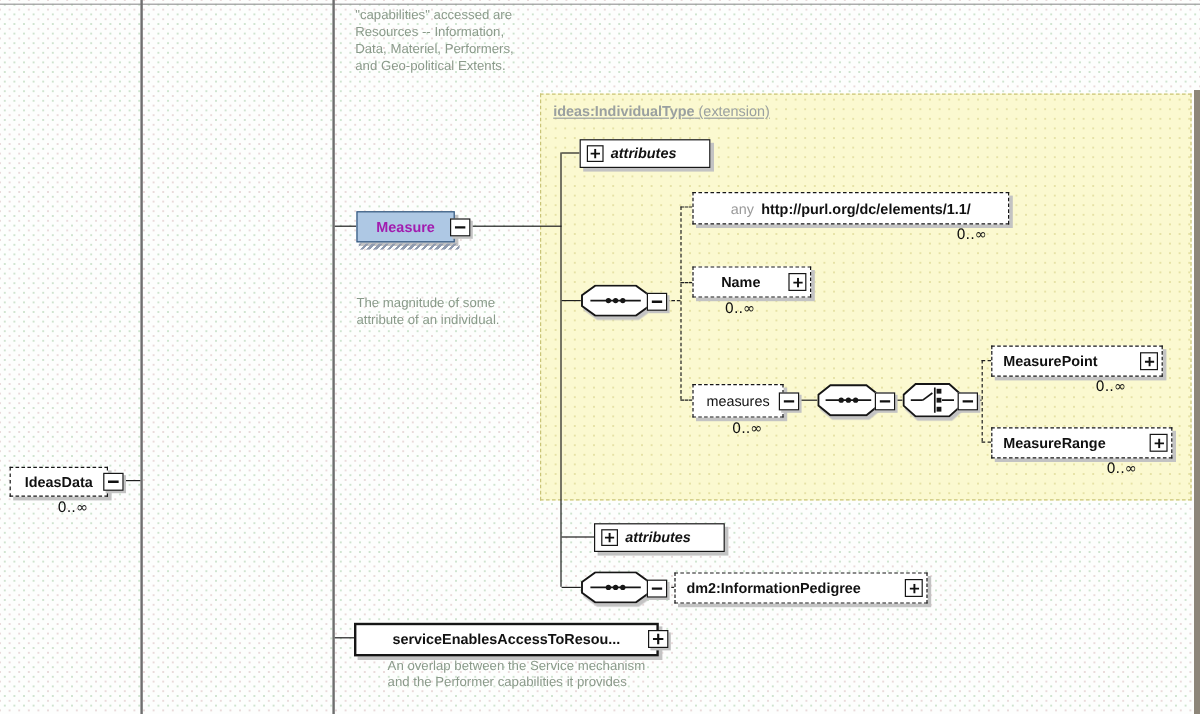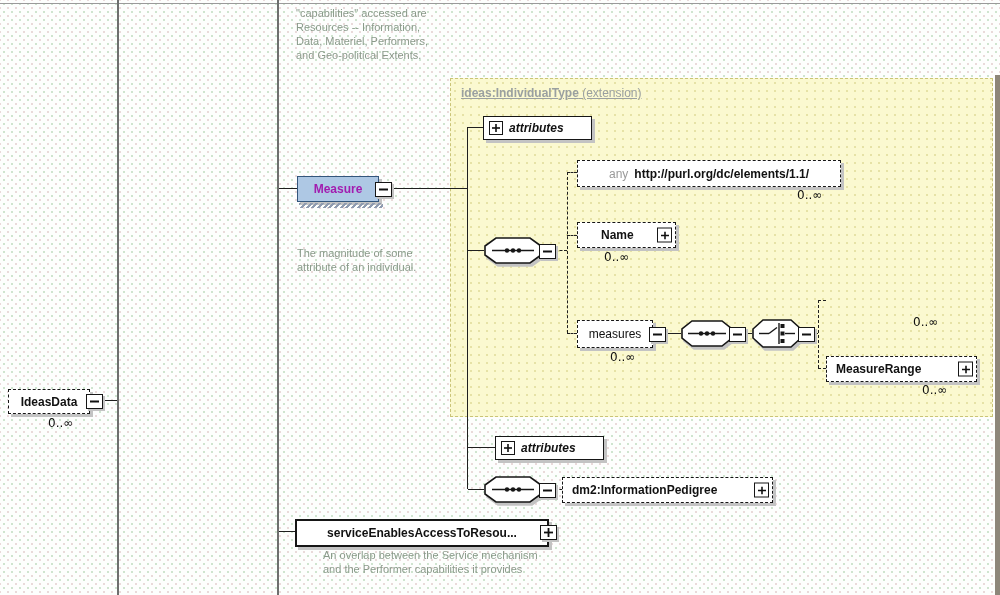--- a/index.html
+++ b/index.html
@@ -204,20 +204,29 @@
   </div>
   <div class="pmtab" style="left:798px; top:327px;">
     <svg width="9" height="9" viewBox="0 0 9 9">
         <line x1="0" y1="4.5" x2="9" y2="4.5" stroke="#111" stroke-width="2"></line>
       </svg>
   </div>
   <div class="hline dash" style="left:814px; top:333px; width:4px;"></div>
   <div class="vline dash" style="left:818px; top:300px; height:68px;"></div>
 
   <div class="hline dash" style="left:818px; top:300px; width:8px;"></div>
+  <div class="el dashed" style="left:826px; top:288px; width:132px; height:24px; justify-content:flex-start; padding-left:9px;">
+    <span>MeasurePoint</span>
+    <span class="pm-inline">
+      <svg width="8" height="8" viewBox="0 0 8 8">
+          <line x1="0" y1="4" x2="8" y2="4" stroke="#111" stroke-width="1.6"></line>
+          <line x1="4" y1="0" x2="4" y2="8" stroke="#111" stroke-width="1.6"></line>
+        </svg>
+    </span>
+  </div>
   <div class="occurs" style="left:913px; top:315px;">0..∞</div>
 
   <div class="hline dash" style="left:818px; top:368px; width:8px;"></div>
   <div class="el dashed" style="left:826px; top:356px; width:140px; height:24px; justify-content:flex-start; padding-left:9px;">
     <span>MeasureRange</span>
     <span class="pm-inline">
       <svg width="8" height="8" viewBox="0 0 8 8">
           <line x1="0" y1="4" x2="8" y2="4" stroke="#111" stroke-width="1.6"></line>
           <line x1="4" y1="0" x2="4" y2="8" stroke="#111" stroke-width="1.6"></line>
         </svg>

